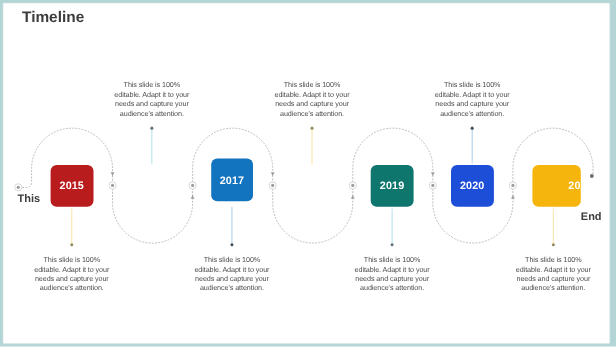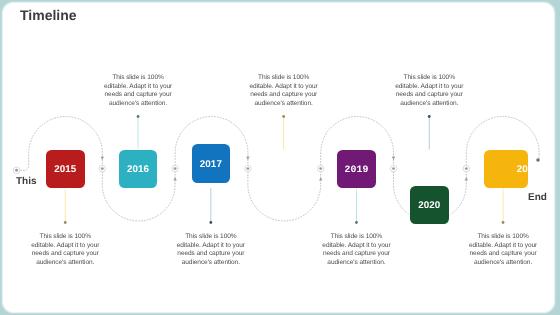--- a/index.html
+++ b/index.html
@@ -1,20 +1,20 @@
 <!DOCTYPE html>
 <html><head>
 <meta charset="utf-8">
 <style>
   html,body{margin:0;padding:0;}
   *{-webkit-font-smoothing:antialiased;text-rendering:geometricPrecision;}
   body{width:560px;height:315px;background:#b4d5d6;
        font-family:"Liberation Sans",sans-serif;overflow:hidden;}
   #slide{position:absolute;left:3px;top:3px;width:551px;height:309px;background:#fff;
-         overflow:hidden;box-shadow:0 0 1.5px .5px rgba(255,255,255,.85);border-radius:11px;}
+         overflow:hidden;box-shadow:0 0 1.5px .5px rgba(255,255,255,.85);}
   #title{position:absolute;left:17px;top:3.5px;font-size:14px;font-weight:bold;color:#3c3c3c;}
   #stage{position:absolute;left:0;top:0;width:551px;height:309px;}
   svg.canvas{position:absolute;left:0;top:0;}
   .box{position:absolute;width:38.5px;height:38.5px;border-radius:5.5px;
        box-shadow:0 0 5px 1px rgba(255,255,255,.95);
        display:flex;align-items:center;justify-content:center;padding-top:2px;box-sizing:border-box;
        color:#fff;font-size:9.8px;font-weight:bold;letter-spacing:.1px;}
   .desc{position:absolute;width:74px;font-size:6.55px;line-height:8.4px;letter-spacing:-0.08px;
         color:#4d4d4d;text-align:center;}
   .endlabel{position:absolute;font-size:10px;font-weight:bold;color:#3c3c3c;}
@@ -89,25 +89,24 @@
             <circle cx="463.3" cy="165.6" r="3.25" fill="#ffffff" stroke="#d5d5d5" stroke-width="0.85"></circle>
             <circle cx="463.3" cy="165.6" r="1.45" fill="#9d9d9d"></circle>
           </g>
           <circle cx="535" cy="157" r="1.75" fill="#6f6f6f"></circle>
         </g>
     </svg>
     <div class="endlabel" style="left:13px;top:173px">This</div>
     <div class="endlabel" style="left:525px;top:189px">End</div>
   <div class="box" style="left: 43px; top: 146.5px; background: #b91c1c;">2015</div>
       <div class="desc" style="left: 25.25px; top: 230.3px;">This slide is 100% editable. Adapt it to your needs and capture your audience's attention.</div>
-      <div class="box" style="left: 115.8px; top: 146.5px; background: rgb(44, 176, 194);">2016</div>
       <div class="desc" style="left: 98.05px; top: 71.3px;">This slide is 100% editable. Adapt it to your needs and capture your audience's attention.</div>
       <div class="box" style="left: 188.6px; top: 141px; background: rgb(18, 115, 190);">2017</div>
       <div class="desc" style="left: 170.85px; top: 230.3px;">This slide is 100% editable. Adapt it to your needs and capture your audience's attention.</div>
       <div class="desc" style="left: 243.65px; top: 71.3px;">This slide is 100% editable. Adapt it to your needs and capture your audience's attention.</div>
-      <div class="box" style="left: 334.2px; top: 146.5px; background: #701a75; font-family: Liberation Mono, monospace;">2019</div>
+      <div class="box" style="left: 334.2px; top: 146.5px; background: #0f766e;">2019</div>
       <div class="desc" style="left: 316.45px; top: 230.3px;">This slide is 100% editable. Adapt it to your needs and capture your audience's attention.</div>
-      <div class="box" style="left: 407px; top: 146.5px; background: #14532d; margin-top: 36px;">2020</div>
+      <div class="box" style="left: 407px; top: 146.5px; background: #1d4ed8;">2020</div>
       <div class="desc" style="left: 389.25px; top: 71.3px;">This slide is 100% editable. Adapt it to your needs and capture your audience's attention.</div>
       <div class="box" style="left: 480.8px; top: 146.5px; background: rgb(246, 181, 12); padding-left: 44px;">2021</div>
       <div class="desc" style="left: 463.05px; top: 230.3px;">This slide is 100% editable. Adapt it to your needs and capture your audience's attention.</div>
     </div>
 </div>
 
 </body></html>

